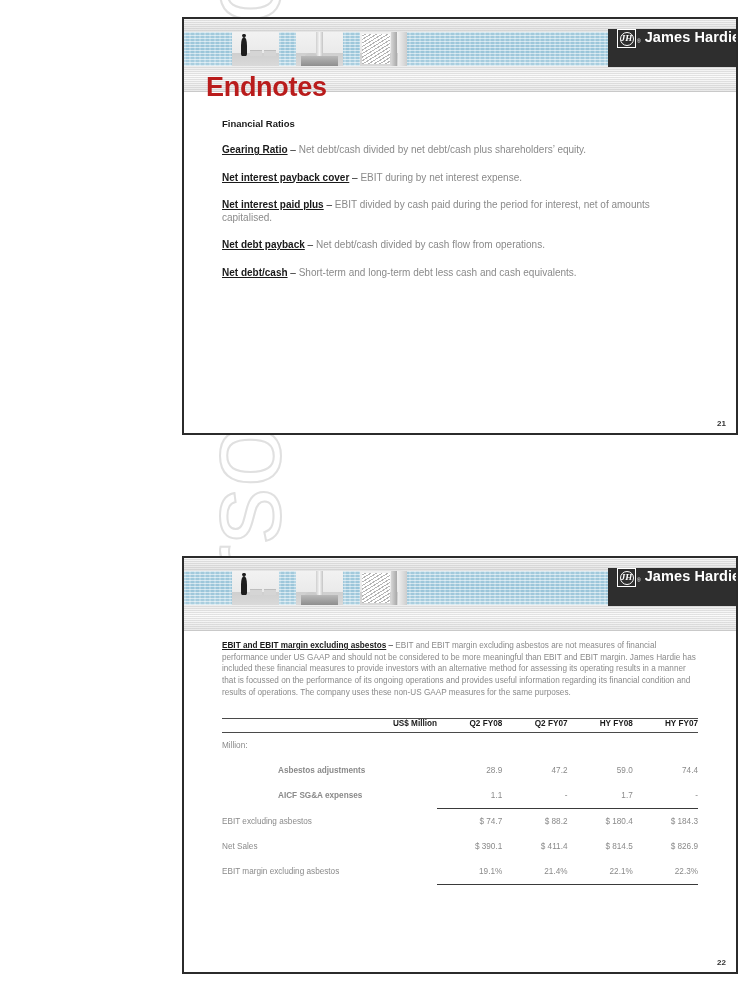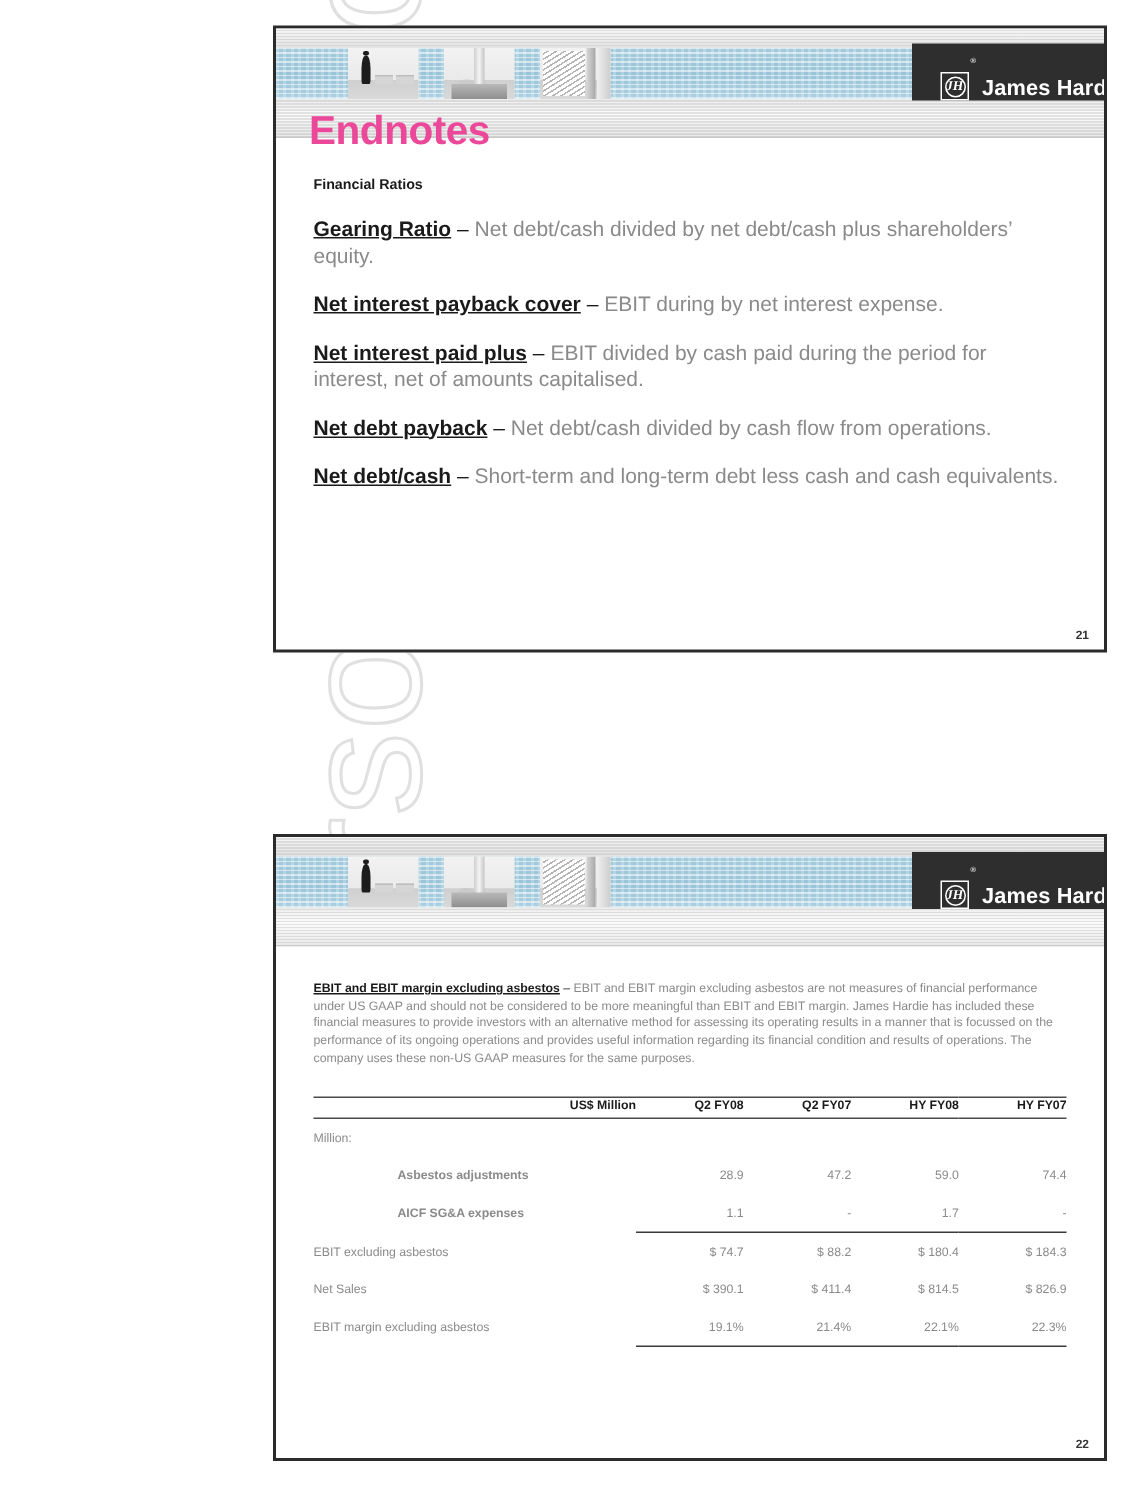--- a/index.html
+++ b/index.html
@@ -169,22 +169,22 @@
 
   
   .logo-block {
     position: absolute;
     right: 0;
     top: 10px;
     height: 38px;
     width: 128px;
     background: #2e2e2e;
     display: flex;
-    align-items: flex-end;
-    padding-left: 19px;
+    align-items: flex-start;
+    padding-left: 9px;
     box-sizing: border-box;
   }
   .logo-mark {
     position: relative;
     width: 19px; height: 19px;
     border: 1.5px solid #ffffff;
     box-sizing: border-box;
     display: flex;
     align-items: center;
     justify-content: center;
@@ -223,57 +223,57 @@
     white-space: nowrap;
   }
 
   
   .slide-title {
     position: absolute;
     left: 22px;
     top: 53px;
     font-size: 27px;
     font-weight: 700;
-    color: #ec4899;
+    color: #b91c1c;
     letter-spacing: -0.3px;
     z-index: 5;
   }
 
   
   .body {
-    padding: 0 25px;
+    padding: 0 38px;
     box-sizing: border-box;
   }
   .section-head {
     font-size: 9.5px;
     font-weight: 700;
     color: #1a1a1a;
     margin-top: 26px;
     margin-bottom: 0;
   }
   #slide-2 .section-head { margin-top: 21px; }
 
   .def {
-    font-size: 14px;
+    font-size: 10px;
     color: #8a8a8a;
     margin-top: 15px;
     line-height: 1.25;
   }
   .def .term {
     color: #1a1a1a;
     font-weight: 700;
     text-decoration: underline;
   }
   .def .dash { color: #1a1a1a; }
 
   .para {
     font-size: 8.2px;
     color: #8a8a8a;
     line-height: 1.42;
-    margin-top: 22px;
+    margin-top: 9px;
     text-align: left;
   }
   .para .term {
     color: #1a1a1a;
     font-weight: 700;
     text-decoration: underline;
   }
   .para .dash { color: #1a1a1a; }
 
   

